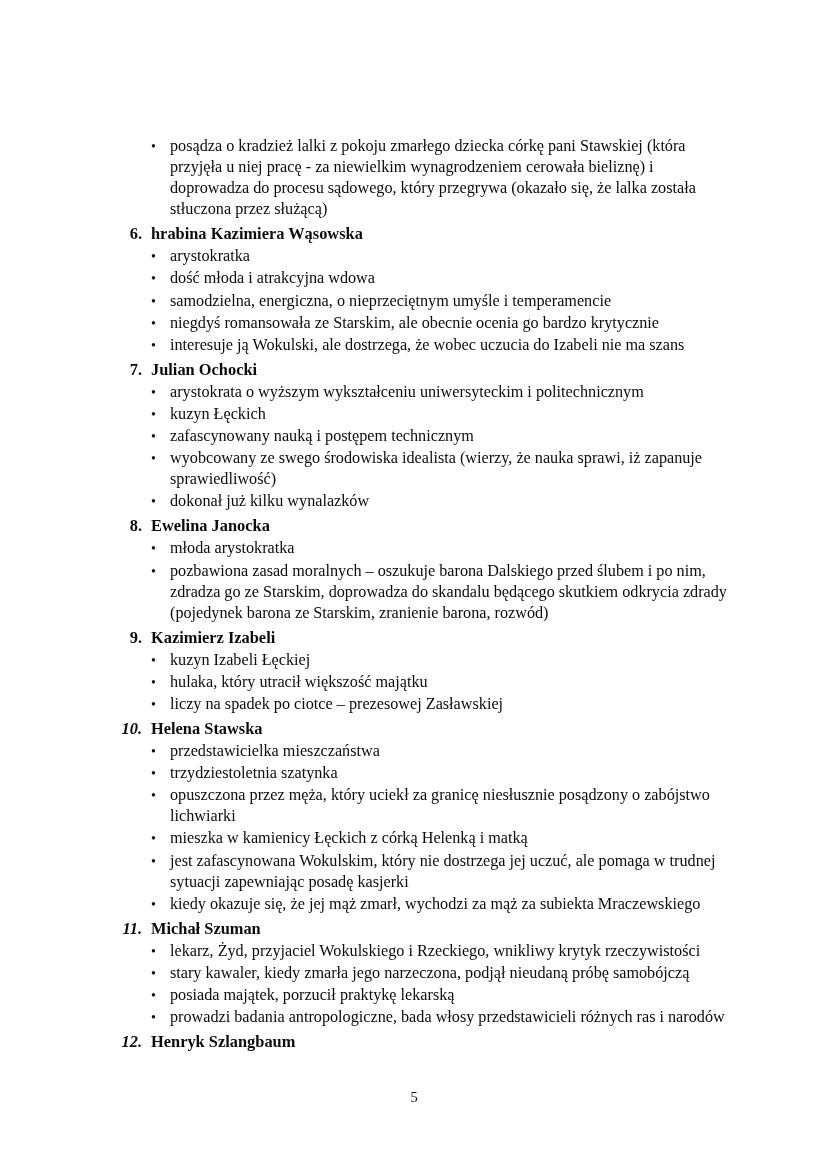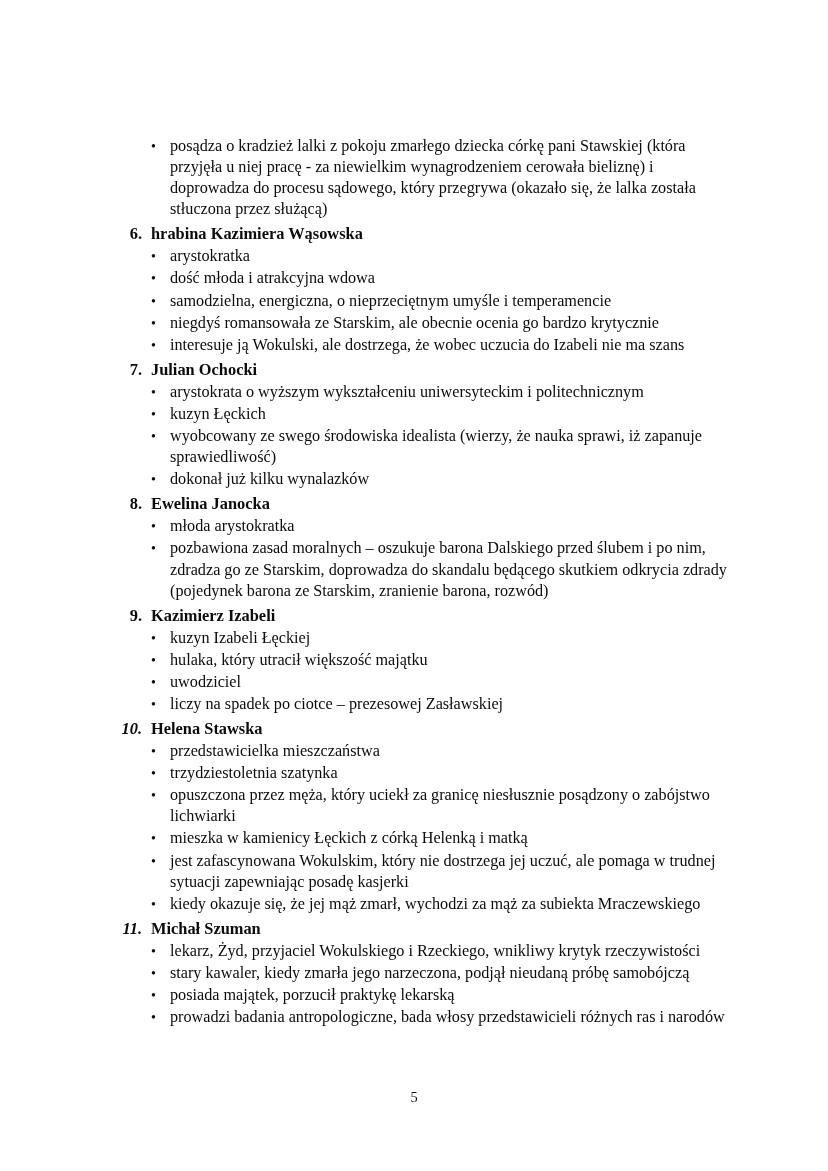--- a/index.html
+++ b/index.html
@@ -133,20 +133,21 @@
     </div>
 
     <div class="num-section">
       <div class="num-heading">
         <span class="num">7.</span>
         <span>Julian Ochocki</span>
       </div>
       <ul class="bullet-list sub-list">
         <li class="bullet-item">arystokrata o wyższym wykształceniu uniwersyteckim i politechnicznym</li>
         <li class="bullet-item">kuzyn Łęckich</li>
+        <li class="bullet-item">zafascynowany nauką i postępem technicznym</li>
         <li class="bullet-item">wyobcowany ze swego środowiska idealista (wierzy, że nauka sprawi, iż zapanuje sprawiedliwość)</li>
         <li class="bullet-item">dokonał już kilku wynalazków</li>
       </ul>
     </div>
 
     <div class="num-section">
       <div class="num-heading">
         <span class="num">8.</span>
         <span>Ewelina Janocka</span>
       </div>
@@ -157,21 +158,20 @@
     </div>
 
     <div class="num-section">
       <div class="num-heading">
         <span class="num">9.</span>
         <span>Kazimierz Izabeli</span>
       </div>
       <ul class="bullet-list sub-list">
         <li class="bullet-item">kuzyn Izabeli Łęckiej</li>
         <li class="bullet-item">hulaka, który utracił większość majątku</li>
-        <li class="bullet-item">uwodziciel</li>
         <li class="bullet-item">liczy na spadek po ciotce – prezesowej Zasławskiej</li>
       </ul>
     </div>
 
     <div class="num-section">
       <div class="num-heading wide">
         <span class="num">10.</span>
         <span>Helena Stawska</span>
       </div>
       <ul class="bullet-list sub-list">
@@ -190,17 +190,23 @@
         <span>Michał Szuman</span>
       </div>
       <ul class="bullet-list sub-list">
         <li class="bullet-item">lekarz, Żyd, przyjaciel Wokulskiego i Rzeckiego, wnikliwy krytyk rzeczywistości</li>
         <li class="bullet-item">stary kawaler, kiedy zmarła jego narzeczona, podjął nieudaną próbę samobójczą</li>
         <li class="bullet-item">posiada majątek, porzucił praktykę lekarską</li>
         <li class="bullet-item">prowadzi badania antropologiczne, bada włosy przedstawicieli różnych ras i narodów</li>
       </ul>
     </div>
 
+    <div class="num-section">
+      <div class="num-heading wide">
+        <span class="num">12.</span>
+        <span>Henryk Szlangbaum</span>
+      </div>
+    </div>
 
   </div>
 
   <div class="page-number">5</div>
 </div>
 
 </body></html>

